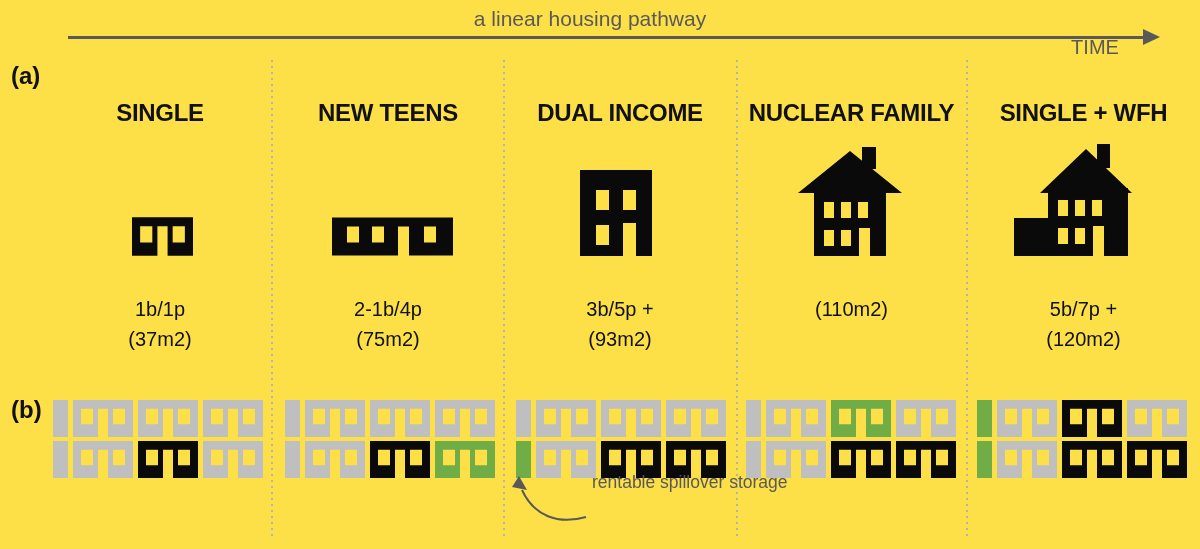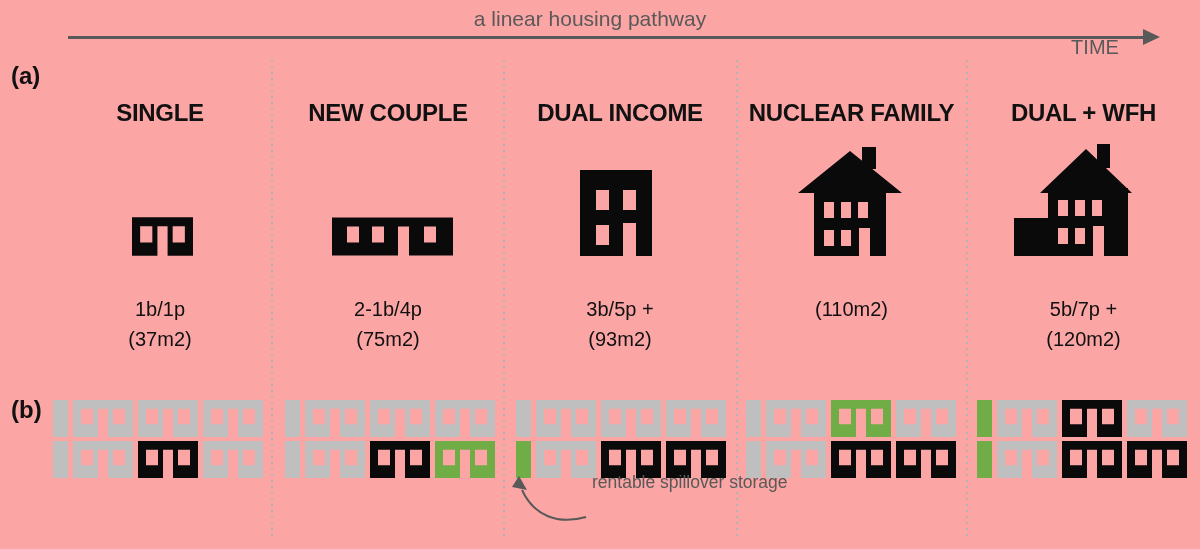--- a/index.html
+++ b/index.html
@@ -1,17 +1,17 @@
 <!DOCTYPE html>
 <html><head>
 <meta charset="utf-8">
 <style>
   html,body{margin:0;padding:0;background:#fff;}
   #figure{
-    position:relative; width:1200px; height:549px; background:#fca5a5;
+    position:relative; width:1200px; height:549px; background:#fde047;
     font-family:"Liberation Sans", sans-serif; overflow:hidden;
   }
   
   .timeline-title{
     position:absolute; top:7px; left:0; width:1180px; text-align:center;
     font-size:21px; color:#595959;
   }
   .time-label{
     position:absolute; top:7px; left:1055px; width:80px; text-align:center;
     font-size:20px; color:#595959;margin-top:29px;
@@ -62,24 +62,24 @@
 
   <div class="row-label" id="row-a-label">(a)</div>
   <div class="row-label" id="row-b-label">(b)</div>
 
   <div class="divider" style="left:271px"></div>
   <div class="divider" style="left:503px"></div>
   <div class="divider" style="left:736px"></div>
   <div class="divider" style="left:966px"></div>
 
   <div class="col stage-header" style="left:48px;width:224px">SINGLE</div>
-  <div class="col stage-header" style="left:272px;width:232px">NEW COUPLE</div>
+  <div class="col stage-header" style="left:272px;width:232px">NEW TEENS</div>
   <div class="col stage-header" style="left:504px;width:232px">DUAL INCOME</div>
   <div class="col stage-header" style="left:736px;width:231px">NUCLEAR FAMILY</div>
-  <div class="col stage-header" style="left:967px;width:233px">DUAL + WFH</div>
+  <div class="col stage-header" style="left:967px;width:233px">SINGLE + WFH</div>
 
   <svg class="stage-icon" style="left:132px;top:217px" width="61" height="39" viewBox="0 0 60 38">
     <path fill-rule="evenodd" d="M0,0 H60 V38 H0 Z M8,9 h12 v16 h-12 Z M25,9 h10 v29 h-10 Z M40,9 h12 v16 h-12 Z"></path>
   </svg>
 
   <svg class="stage-icon" style="left:332px;top:217px" width="121" height="39" viewBox="0 0 121 38">
     <path fill-rule="evenodd" d="M0,0 H121 V38 H0 Z M15,9 h12 v16 h-12 Z M40,9 h12 v16 h-12 Z M66,9 h11 v29 h-11 Z M92,9 h12 v16 h-12 Z"></path>
   </svg>
 
   <svg class="stage-icon" style="left:580px;top:170px" width="72" height="86" viewBox="0 0 72 86">

